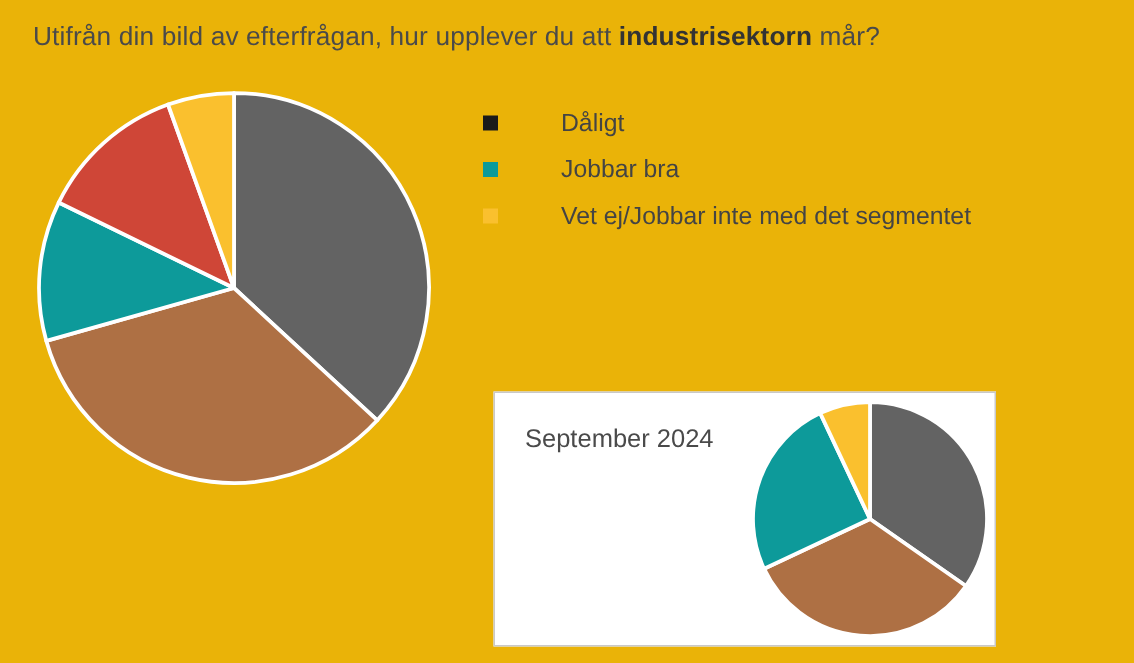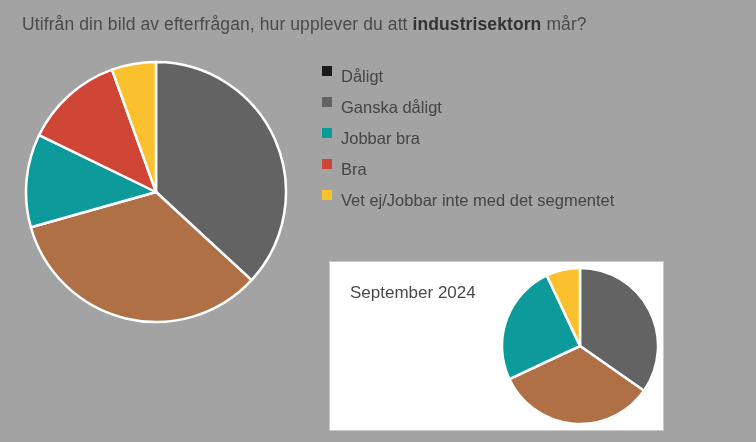--- a/index.html
+++ b/index.html
@@ -13,21 +13,21 @@
     overflow: hidden;
     font-family: "Liberation Sans", sans-serif;
     color: #404040;
     position: relative;
   }
   #root {
     position: absolute;
     left: 0; top: 0;
     width: 756px;
     height: 442px;
-    background: #a3a3a3;
+    background: #eab308;
   }
   
   .chart-title {
     position: absolute;
     left: 22px;
     top: 12px;
     width: 720px;
     font-size: 17.5px;
     line-height: 24px;
     color: #4a4a4a;
@@ -49,22 +49,23 @@
   .main-pie-wrap svg { display: block; }
   
   .legend {
     position: absolute;
     left: 322px;
     top: 66px;
     width: 420px;
   }
   .legend-item {
     display: flex;
-    align-items: flex-start;
+    align-items: center;
     height: 31px;
+    gap: 33px;
   }
   .legend-swatch {
     width: 10px;
     height: 10px;
     flex: 0 0 10px;
     margin-right: 9px;
     position: relative;
     top: 0px;
   }
   .legend-label {
@@ -120,30 +121,22 @@
         <path d="M 132 132 L 88.01 9.67 A 130 130 0 0 1 132.00 2.00 Z" fill="#fac02e" stroke="#ffffff" stroke-width="2.5" stroke-linejoin="round"></path>
       </svg>
   </div>
 
   <div class="legend" id="legend">
       <div class="legend-item">
         <span class="legend-swatch" style="background: rgb(26, 26, 26);"></span>
         <span class="legend-label">Dåligt</span>
       </div>
       <div class="legend-item">
-        <span class="legend-swatch" style="background: rgb(99, 99, 99);"></span>
-        <span class="legend-label">Ganska dåligt</span>
-      </div>
-      <div class="legend-item">
         <span class="legend-swatch" style="background: rgb(13, 154, 154);"></span>
         <span class="legend-label">Jobbar bra</span>
-      </div>
-      <div class="legend-item">
-        <span class="legend-swatch" style="background: rgb(207, 70, 55);"></span>
-        <span class="legend-label">Bra</span>
       </div>
       <div class="legend-item">
         <span class="legend-swatch" style="background: rgb(250, 192, 46);"></span>
         <span class="legend-label">Vet ej/Jobbar inte med det segmentet</span>
       </div>
     </div>
 
   <div class="inset-panel">
     <div class="inset-title">September 2024</div>
     <div class="inset-pie-wrap">

